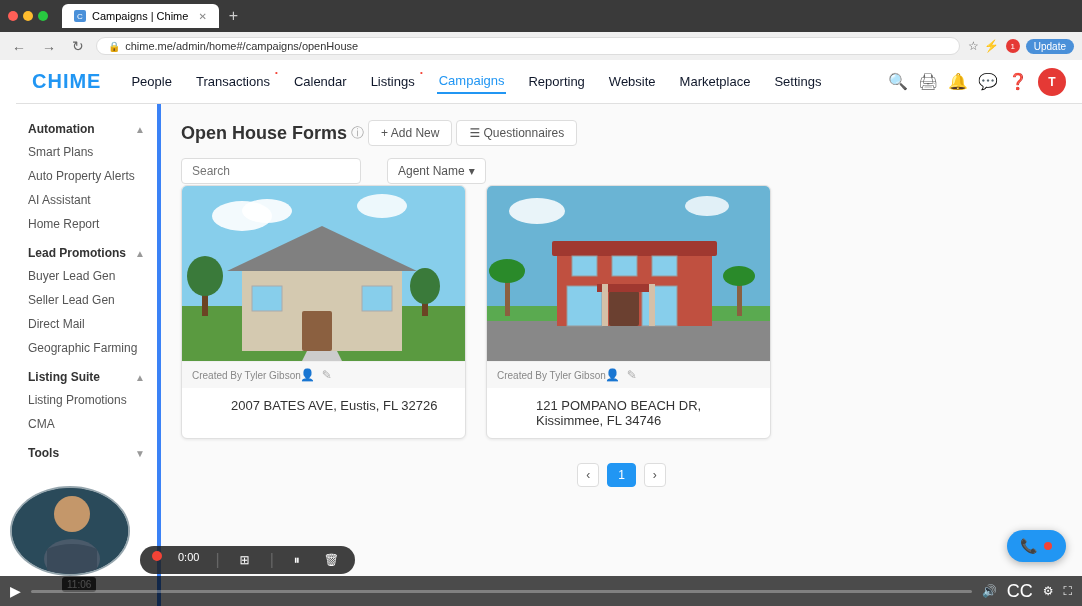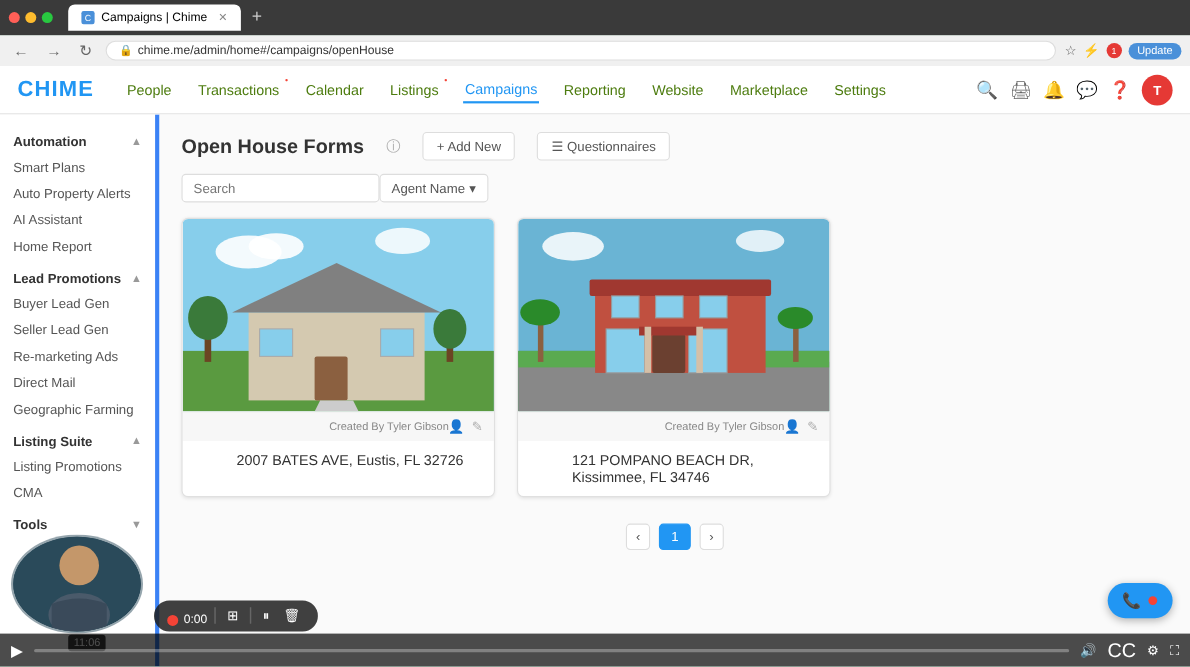--- a/index.html
+++ b/index.html
@@ -19,74 +19,74 @@
     .address-bar-row { background: #f0f0f0; height: 28px; display: flex; align-items: center; padding: 0 8px; gap: 8px; }
     .nav-btn { color: #666; font-size: 14px; cursor: pointer; padding: 2px 4px; }
     .address-bar { flex: 1; background: white; border: 1px solid #ddd; border-radius: 12px; padding: 2px 12px; font-size: 11px; color: #333; display: flex; align-items: center; }
     .address-lock { color: #4caf50; margin-right: 4px; font-size: 10px; }
     .browser-actions { display: flex; gap: 6px; align-items: center; }
     .browser-icon { color: #666; font-size: 12px; }
     .update-btn { background: #4a90d9; color: white; border: none; border-radius: 10px; padding: 2px 8px; font-size: 10px; cursor: pointer; }
     .notification-badge { background: #e53935; color: white; border-radius: 50%; width: 14px; height: 14px; font-size: 8px; display: flex; align-items: center; justify-content: center; }
 
     
-    .app-container { background: white; width: 100%; height: calc(606px - 32px - 28px); display: flex; flex-direction: column; }
+    .app-container { background: white; width: 100%; height: calc(606px - 32px - 28px); display: flex; flex-direction: column; padding-left: 16px; }
 
     
     .top-nav { background: white; border-bottom: 1px solid #e0e0e0; height: 44px; display: flex; align-items: center; padding: 0 16px; gap: 20px; }
     .logo { font-size: 20px; font-weight: 700; color: #2196f3; letter-spacing: 1px; margin-right: 8px; }
-    .nav-item { font-size: 13px; color: #4d7c0f; cursor: pointer; padding: 4px 2px; text-decoration: none; }
+    .nav-item { font-size: 13px; color: #0f172a; cursor: pointer; padding: 4px 2px; text-decoration: none; }
     .nav-item.active { color: #2196f3; border-bottom: 2px solid #2196f3; }
     .nav-item-dot { position: relative; }
     .nav-item-dot::after { content: '•'; color: #f44336; font-size: 8px; position: absolute; top: -2px; right: -6px; }
     .nav-right { margin-left: auto; display: flex; align-items: center; gap: 10px; }
     .nav-icon-btn { color: #666; font-size: 16px; cursor: pointer; position: relative; }
     .avatar { width: 28px; height: 28px; border-radius: 50%; background: #e53935; color: white; display: flex; align-items: center; justify-content: center; font-size: 12px; font-weight: 600; }
 
     
     .main-layout { display: flex; flex: 1; overflow: hidden; }
 
     
     .sidebar { width: 145px; background: #fff; border-right: 4px solid #3b82f6; overflow-y: auto; padding: 8px 0; font-size: 12px; flex-shrink: 0; }
     .sidebar-section-header { display: flex; justify-content: space-between; align-items: center; padding: 10px 12px 4px; color: #333; font-weight: 600; font-size: 12px; }
     .sidebar-arrow { color: #999; font-size: 10px; }
     .sidebar-item { padding: 5px 12px; color: #555; cursor: pointer; font-size: 12px; }
 
     
     .content { flex: 1; padding: 16px 20px; overflow-y: auto; background: #fafafa; }
-    .page-header { display: flex; align-items: center; gap: 20px; margin-bottom: 12px; }
+    .page-header { display: flex; align-items: center; gap: 4px; margin-bottom: 12px; }
     .page-title { font-size: 18px; font-weight: 600; color: #333; }
     .info-icon { color: #aaa; font-size: 13px; }
     .add-new-btn { display: flex; align-items: center; gap: 4px; background: white; border: 1px solid #ddd; border-radius: 4px; padding: 5px 12px; font-size: 12px; color: #555; cursor: pointer; }
     .questionnaires-btn { display: flex; align-items: center; gap: 4px; background: white; border: 1px solid #ddd; border-radius: 4px; padding: 5px 12px; font-size: 12px; color: #555; cursor: pointer; }
 
-    .filters-row { display: flex; gap: 0; margin-bottom: 14px; align-items: center; }
+    .filters-row { display: flex; gap: 26px; margin-bottom: 1px; align-items: center; }
     .search-input { border: 1px solid #ddd; border-radius: 4px; padding: 5px 10px; font-size: 12px; width: 180px; color: #999; }
     .agent-filter { display: flex; align-items: center; gap: 4px; border: 1px solid #ddd; border-radius: 4px; padding: 5px 10px; font-size: 12px; color: #555; cursor: pointer; background: white; }
 
     
     .cards-grid { display: flex; gap: 20px; flex-wrap: wrap; }
     .property-card { background: white; border: 1px solid #e0e0e0; border-radius: 6px; width: 285px; overflow: hidden; box-shadow: 0 1px 3px rgba(0,0,0,0.08); }
-    .card-footer { padding: 6px 10px; background: rgba(0,0,0,0.03); display: flex; justify-content: flex-end; align-items: center; font-size: 10px; color: #888; border-top: 1px solid #f0f0f0; }
+    .card-footer { padding: 6px 10px; background: rgba(0,0,0,0.03); display: flex; justify-content: flex-start; align-items: center; font-size: 10px; color: #888; border-top: 1px solid #f0f0f0; }
     .card-body { padding: 10px; }
     .card-address { font-size: 13px; color: #333; font-weight: 500; margin-left: 39px; }
     .card-icons { display: flex; gap: 6px; color: #aaa; font-size: 12px; }
 
     
     .pagination { display: flex; justify-content: center; align-items: center; gap: 8px; margin-top: 24px; }
     .page-btn { border: 1px solid #ddd; border-radius: 4px; padding: 4px 10px; font-size: 12px; cursor: pointer; background: white; color: #555; }
     .page-btn.active { background: #2196f3; color: white; border-color: #2196f3; }
     .page-arrow { border: 1px solid #ddd; border-radius: 4px; padding: 4px 8px; font-size: 12px; cursor: pointer; background: white; color: #555; }
 
     
     .video-overlay { position: absolute; bottom: 30px; left: 10px; width: 120px; height: 90px; border-radius: 50%; overflow: hidden; border: 2px solid rgba(255,255,255,0.5); background: #2a4a5a; }
     .video-avatar { width: 100%; height: 100%; background: linear-gradient(135deg, #3a5a6a, #1a3a4a); display: flex; align-items: flex-end; justify-content: center; border-radius: 50%; overflow: hidden; }
 
     
-    .video-controls { position: absolute; bottom: 32px; left: 140px; display: flex; align-items: flex-end; gap: 5px; background: rgba(30,30,30,0.85); border-radius: 20px; padding: 5px 12px; }
+    .video-controls { position: absolute; bottom: 32px; left: 140px; display: flex; align-items: flex-start; gap: 16px; background: rgba(30,30,30,0.85); border-radius: 20px; padding: 5px 12px; }
     .rec-dot { width: 10px; height: 10px; border-radius: 50%; background: #f44336; }
     .ctrl-btn { color: white; font-size: 12px; cursor: pointer; padding: 2px 4px; }
     .ctrl-divider { color: #666; }
     .time-display { color: white; font-size: 11px; }
     .timestamp-badge { position: absolute; bottom: 14px; left: 62px; background: rgba(0,0,0,0.75); color: white; font-size: 10px; padding: 2px 5px; border-radius: 3px; }
 
     
     .call-btn { position: absolute; bottom: 44px; right: 16px; background: #2196f3; border-radius: 20px; padding: 8px 14px; display: flex; align-items: center; gap: 6px; color: white; font-size: 13px; cursor: pointer; box-shadow: 0 2px 8px rgba(0,0,0,0.3); }
     .call-icon { font-size: 14px; }
     .chat-dot { width: 8px; height: 8px; border-radius: 50%; background: #f44336; }
@@ -170,21 +170,20 @@
       <div class="sidebar-item">Auto Property Alerts</div>
       <div class="sidebar-item">AI Assistant</div>
       <div class="sidebar-item">Home Report</div>
 
       <div class="sidebar-section-header">
         <span>Lead Promotions</span>
         <span class="sidebar-arrow">▲</span>
       </div>
       <div class="sidebar-item">Buyer Lead Gen</div>
       <div class="sidebar-item">Seller Lead Gen</div>
-      <div class="sidebar-item">Re-marketing Ads</div>
       <div class="sidebar-item">Direct Mail</div>
       <div class="sidebar-item">Geographic Farming</div>
 
       <div class="sidebar-section-header">
         <span>Listing Suite</span>
         <span class="sidebar-arrow">▲</span>
       </div>
       <div class="sidebar-item">Listing Promotions</div>
       <div class="sidebar-item">CMA</div>
 

